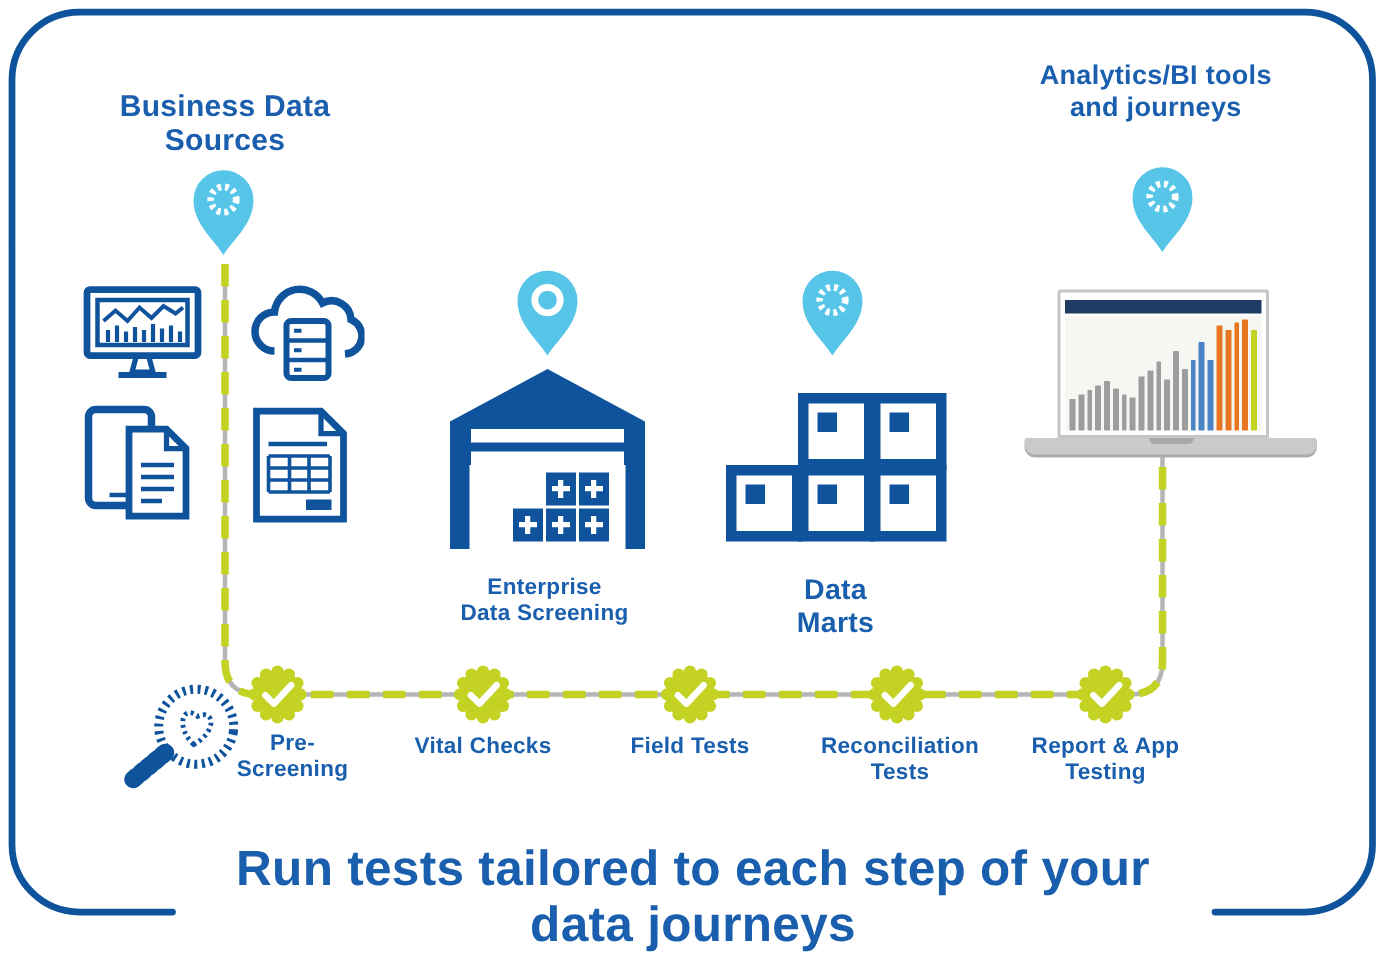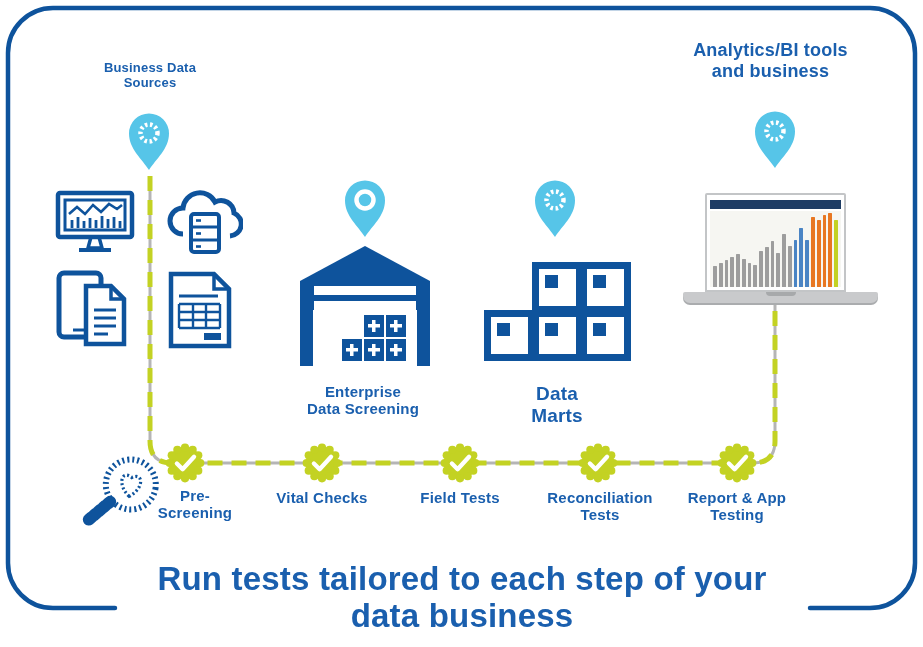--- a/index.html
+++ b/index.html
@@ -16,21 +16,21 @@
     position:relative;width:923px;height:647px;overflow:hidden;
     font-family:"Liberation Sans",sans-serif;background:#fff;
   }
   .abs{position:absolute;}
   svg{display:block;}
   .lbl{
     position:absolute;text-align:center;color:var(--brand-blue,#1a5fae);
     font-weight:800;letter-spacing:.2px;
   }
   .lbl div{line-height:1.16;}
-  .business{left:55px;top:60px;width:190px;font-size:13px;}
+  .business{left:55px;top:60px;width:190px;font-size:20px;}
   .analytics{left:663px;top:40px;width:215px;font-size:18px;}
   .warehouse-lbl{left:268px;top:383px;width:190px;font-size:15px;}
   .marts-lbl{left:505px;top:383px;width:104px;font-size:19px;}
   .cp-lbl{font-size:15px;line-height:1.22;}
   .cp-lbl-1{left:128px;top:487px;width:134px;}
   .cp-lbl-2{left:255px;top:489px;width:134px;}
   .cp-lbl-3{left:393px;top:489px;width:134px;}
   .cp-lbl-4{left:523px;top:489px;width:154px;}
   .cp-lbl-5{left:665px;top:489px;width:144px;}
   .title{left:92px;top:561px;width:740px;font-size:33px;}
@@ -87,21 +87,21 @@
     <path d="M150,176 L150,441 Q150,463 172,463 L753,463 Q775,463 775,441 L775,304" fill="none" stroke="var(--lime,#c3d223)" stroke-width="5" stroke-dasharray="15 9"></path>
   </svg>
 
   <div class="lbl business">
     <div>Business Data</div>
     <div>Sources</div>
   </div>
 
   <div class="lbl analytics">
     <div>Analytics/BI tools</div>
-    <div>and business</div>
+    <div>and journeys</div>
   </div>
 
   <div class="pin-slot pin-business dotted">
   <svg width="44" height="60" viewBox="0 0 44 60">
     <path d="M22,58 C15,47 2,37 2,21.5 a20,20 0 1 1 40,0 C42,37 29,47 22,58 Z" style="fill:var(--pin-blue,#56c5e8)"></path>
     <circle class="pin-ring" cx="22" cy="21" r="8.5" fill="none" stroke="#ffffff" stroke-width="4.5"></circle>
   </svg>
 </div>
   <div class="pin-slot pin-warehouse">
   <svg width="44" height="60" viewBox="0 0 44 60">
@@ -398,16 +398,16 @@
     <div>Reconciliation</div>
     <div>Tests</div>
   </div>
   <div class="lbl cp-lbl cp-lbl-5">
     <div>Report &amp; App</div>
     <div>Testing</div>
   </div>
 
   <div class="lbl title">
     <div>Run tests tailored to each step of your</div>
-    <div>data business</div>
+    <div>data journeys</div>
   </div>
 
 </div>
 
 </body></html>

